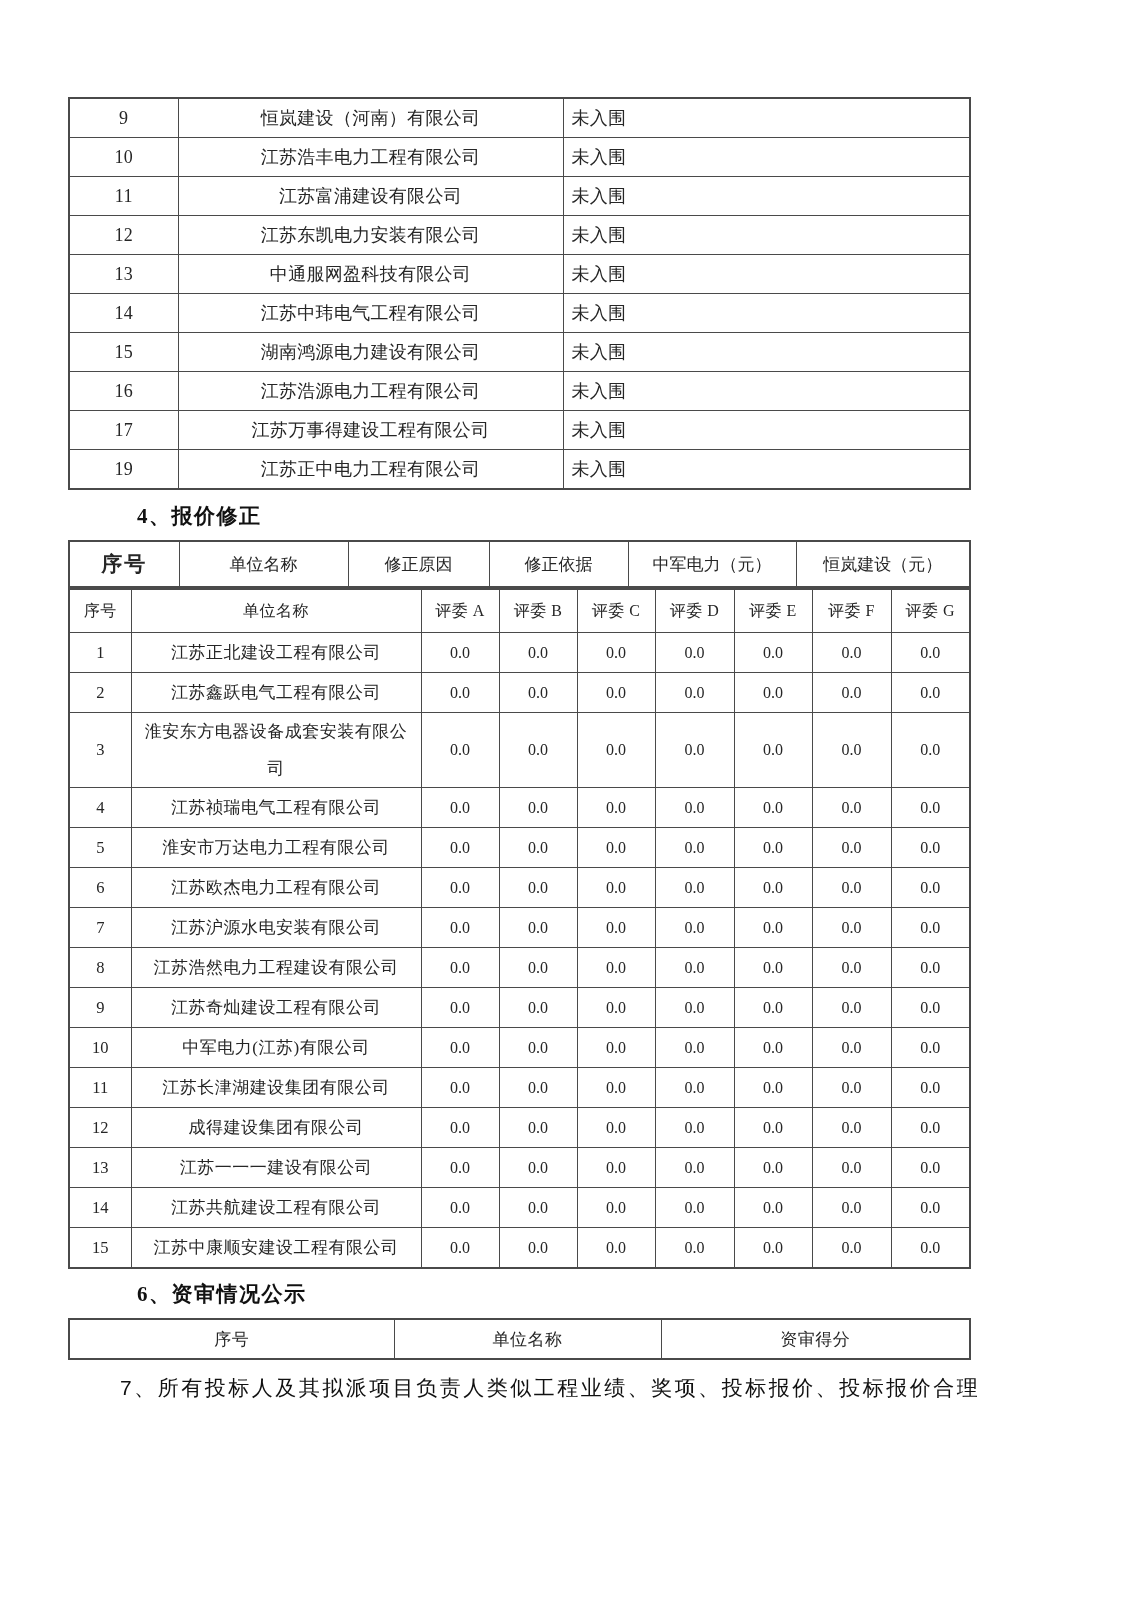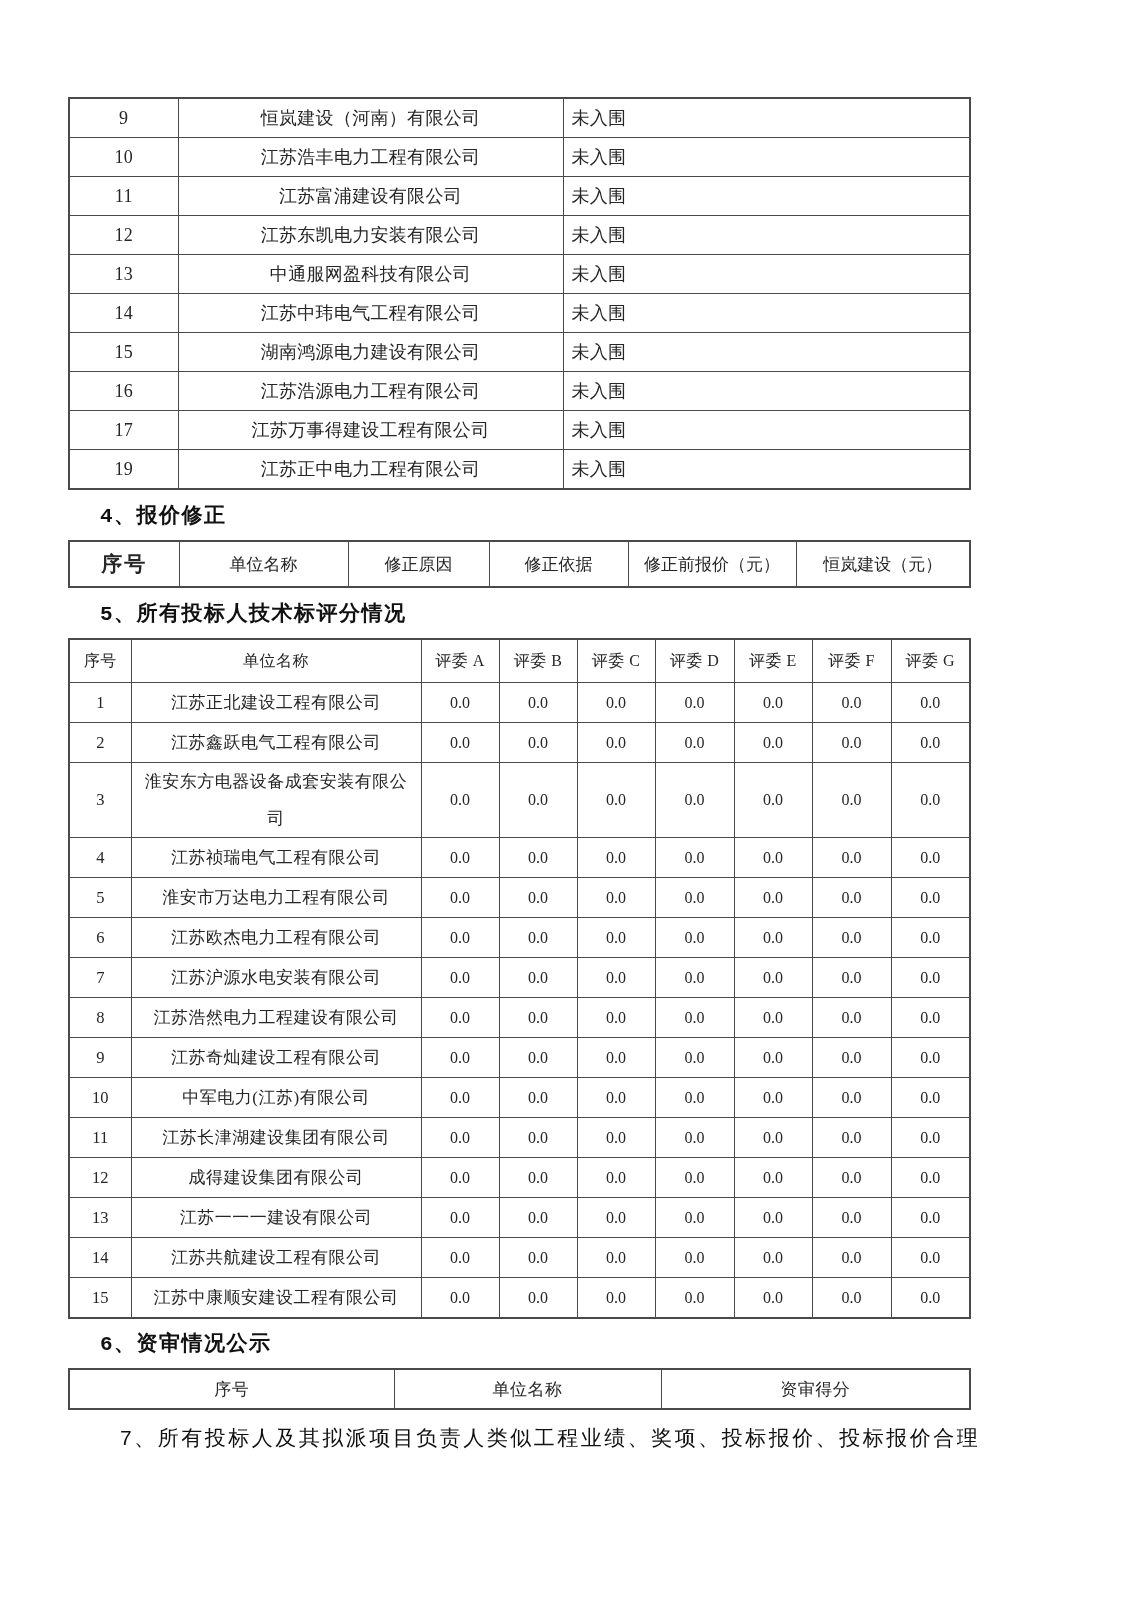--- a/index.html
+++ b/index.html
@@ -26,24 +26,24 @@
     text-align:center;
     vertical-align:middle;
     padding:0;
     overflow:hidden;
   }
   
   .t1 td{height:38px;font-size:18px;letter-spacing:0.3px;}
   .t1 td.status{text-align:left;padding-left:8px;margin-top:36px;}
   
   .hd{
-    font-family:Liberation Mono, monospace;
+    font-family:Liberation Serif, serif;
     font-weight:bold;color:#111111;
     font-size:21px;line-height:27px;
-    margin:13px 0 10px 32px;
+    margin:13px 0 10px 69px;
     letter-spacing:1.5px;
     white-space:nowrap;
   }
   
   .t4 th{height:44px;font-size:17px;text-align:left;padding-left:18px;}
   .t4 th.seq{
     text-align:center;padding-left:0;
     font-weight:bold;font-size:21px;letter-spacing:2px;
   }
   
@@ -152,27 +152,26 @@
       <col style="width:139px">
         <col style="width:168px">
         <col style="width:174px">
     </colgroup>
     <tbody>
       <tr>
         <th class="seq">序号</th>
         <th>单位名称</th>
         <th>修正原因</th>
         <th>修正依据</th>
-        <th>修正前报价（元）</th>
+        <th>中军电力（元）</th>
         <th>恒岚建设（元）</th>
       </tr>
     </tbody>
   </table>
 
-  <div class="hd">5、所有投标人技术标评分情况</div>
 
   <table class="tbl t5">
     <colgroup>
       <col style="width:62px">
         <col style="width:290px">
       <col style="width:78px">
         <col style="width:78px">
         <col style="width:78px">
         <col style="width:79px">
       <col style="width:78px">

